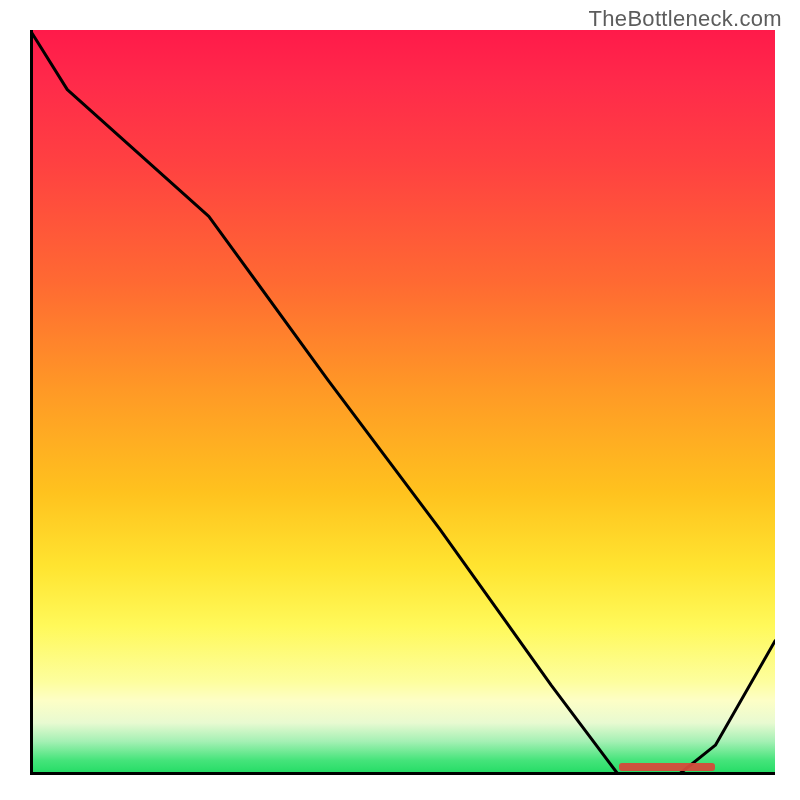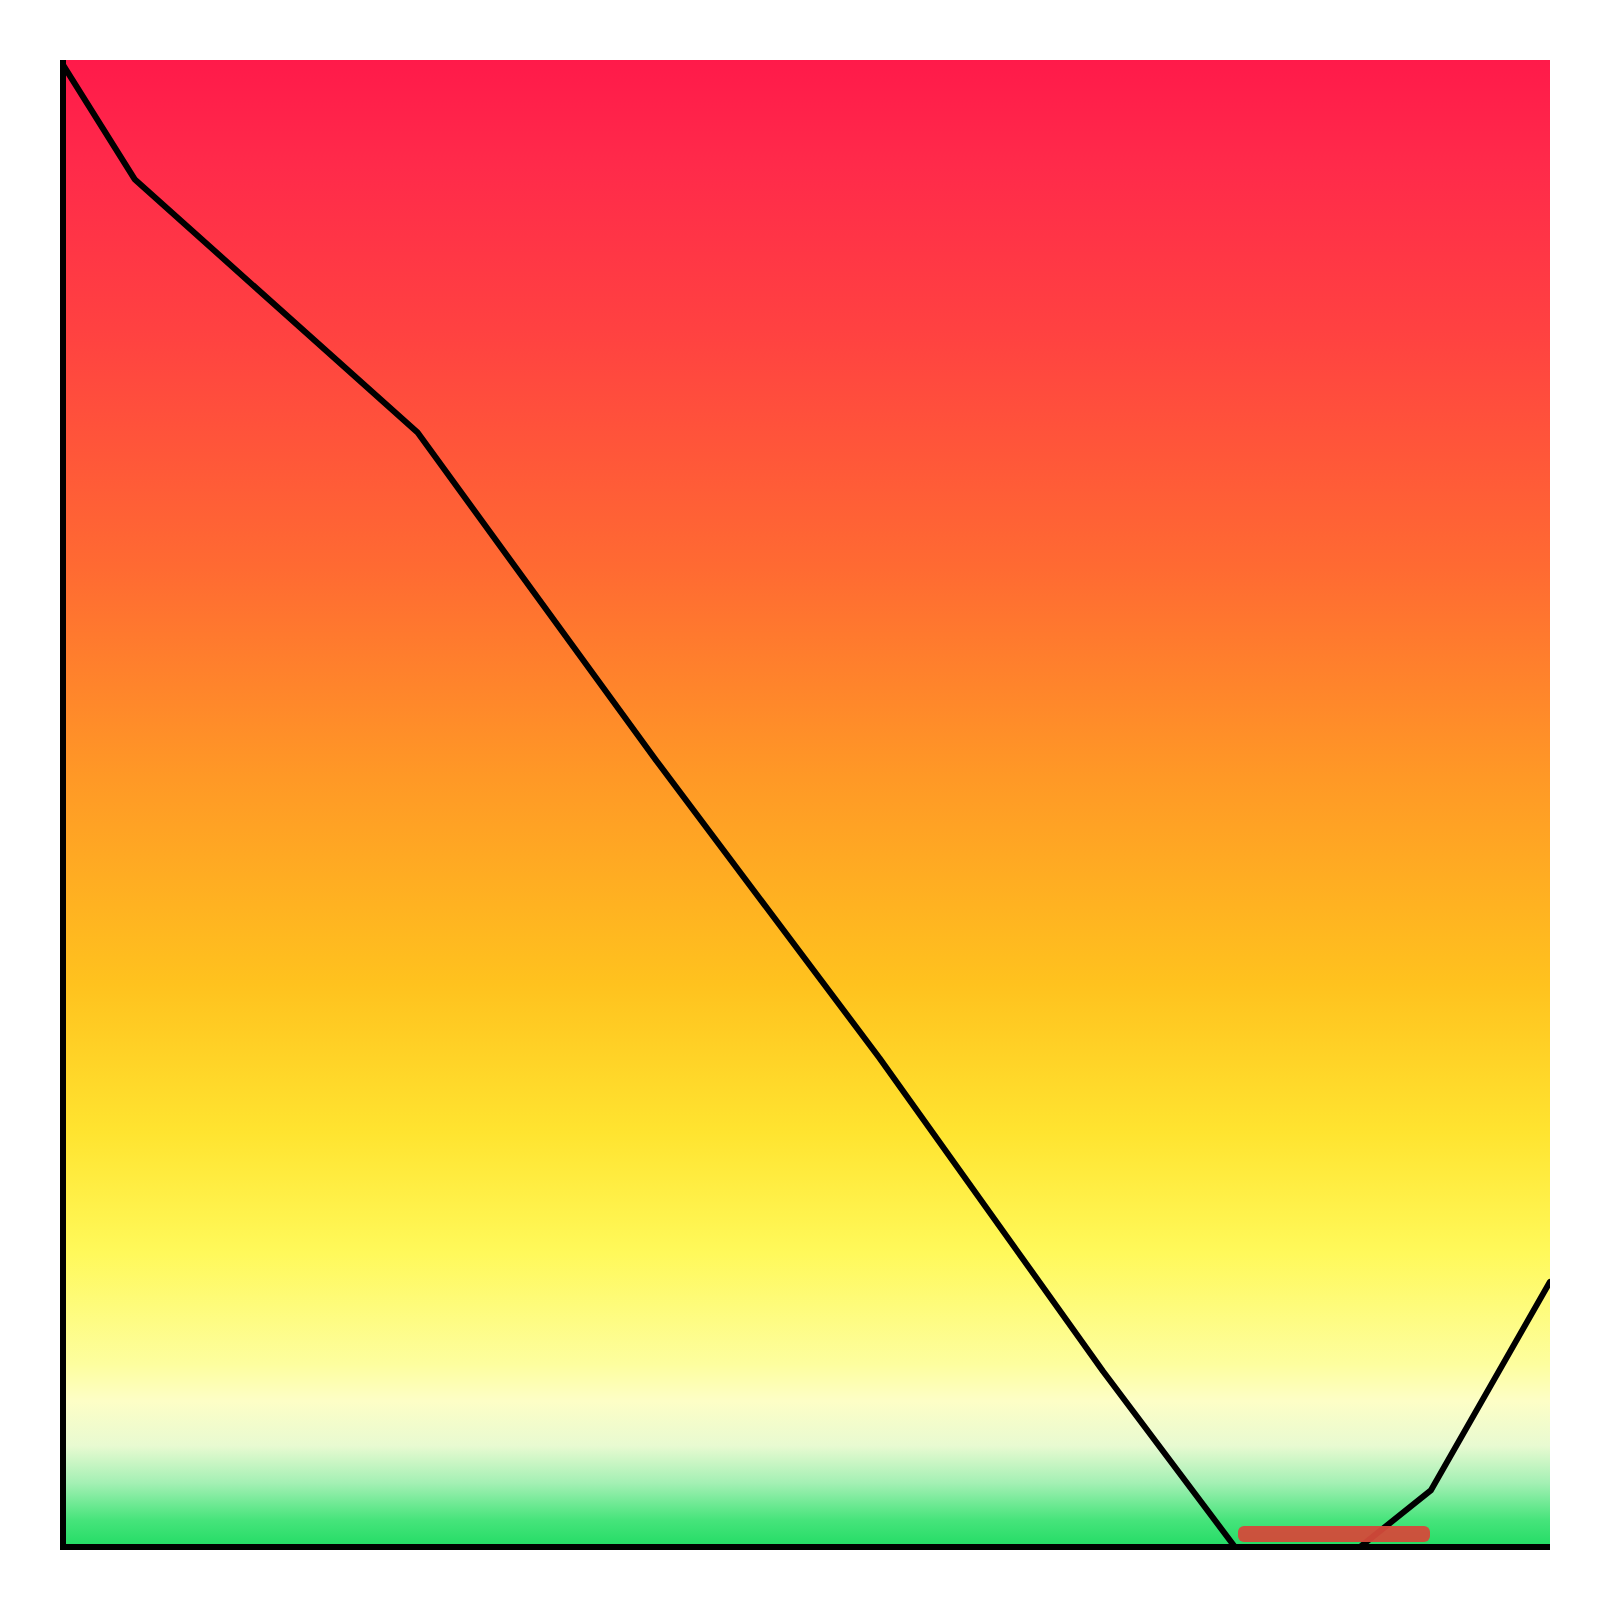--- a/index.html
+++ b/index.html
@@ -78,20 +78,21 @@
     border-radius: 3px;
     background: #d44a3a;
     opacity: 0.95;
   }
 </style>
 </head>
 <body>
 
 <div class="canvas">
 
+  <div class="watermark">TheBottleneck.com</div>
 
   <div class="plot-area"></div>
 
   <div class="axis-left"></div>
   <div class="axis-bottom"></div>
 
   <svg class="curve" viewBox="0 0 745 745" preserveAspectRatio="none">
     <path d="M0.0 0.0 L37.3 59.6 L178.8 186.3 L298.0 350.1 L409.8 499.1 L521.5 655.6 L588.6 745.0 L610.9 745.0 L648.1 745.0 L685.4 715.2 L745.0 610.9" fill="none" stroke="#000" stroke-width="3" stroke-linejoin="round" stroke-linecap="round"></path>
   </svg>
 

